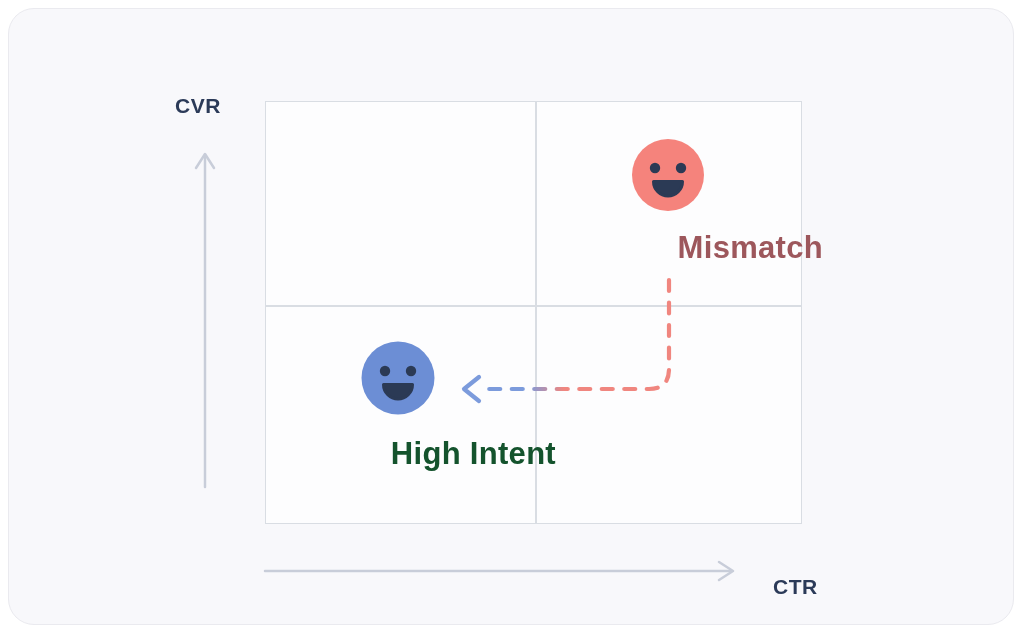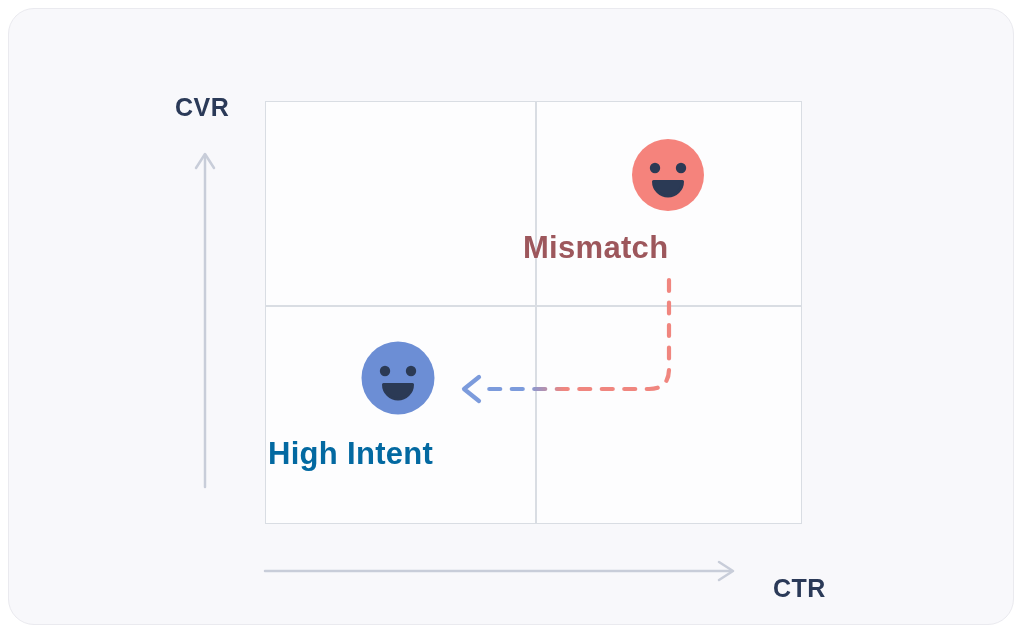--- a/index.html
+++ b/index.html
@@ -20,21 +20,21 @@
     left: 8px; top: 8px;
     width: 1006px; height: 617px;
     background: #F8F8FB;
     border: 1px solid #EAEAEF;
     border-radius: 26px;
     box-sizing: border-box;
   }
   .axis-label {
     position: absolute;
     font-weight: 700;
-    font-size: 25px;
+    font-size: 21px;
     color: #2B3A58;
     letter-spacing: 0.5px;
     line-height: 1;
     user-select: none;
   }
   .y-axis-label { left: 166px; top: 86px; }
   .x-axis-label { left: 764px; top: 567px; }
   .grid {
     position: absolute;
     left: 256px; top: 92px;            
@@ -63,29 +63,29 @@
   }
   .face {
     position: absolute;
     width: 80px; height: 80px;
   }
   .face-mismatch { left: 628px; top: 135px; }
   .face-high-intent { left: 358px; top: 338px; }
   .point-label {
     position: absolute;
     width: 300px;
-    text-align: left;
+    text-align: right;
     font-weight: 700;
     font-size: 31px;
     line-height: 1;
     letter-spacing: 0.3px;
     user-select: none;
   }
   .label-mismatch { left: 523px; top: 232px; color: #9D575C; }
-  .label-high-intent { left: 268px; top: 438px; color: #0369a1; }
+  .label-high-intent { left: 256px; top: 438px; color: #14532d; }
 </style>
 </head>
 <body>
 
 <div class="canvas">
   <div class="card">
 
     <div class="axis-label y-axis-label">CVR</div>
     <div class="axis-label x-axis-label">CTR</div>
 

